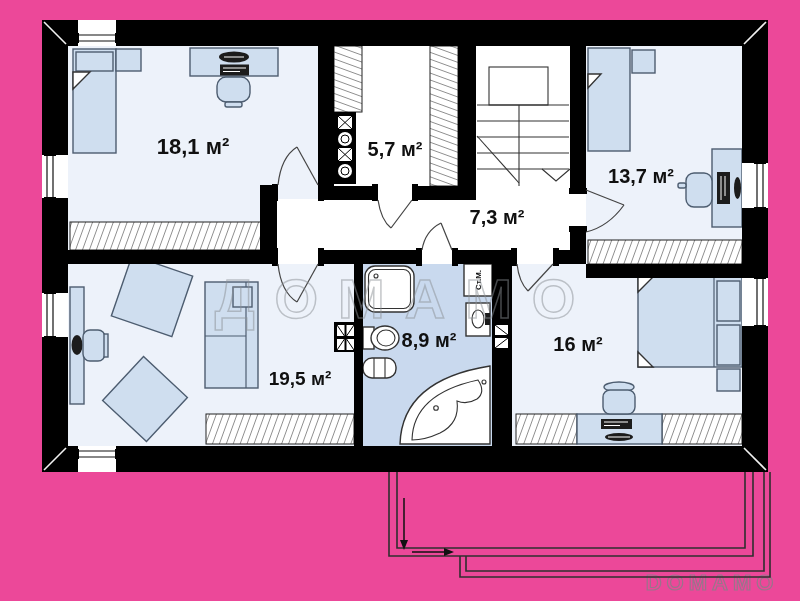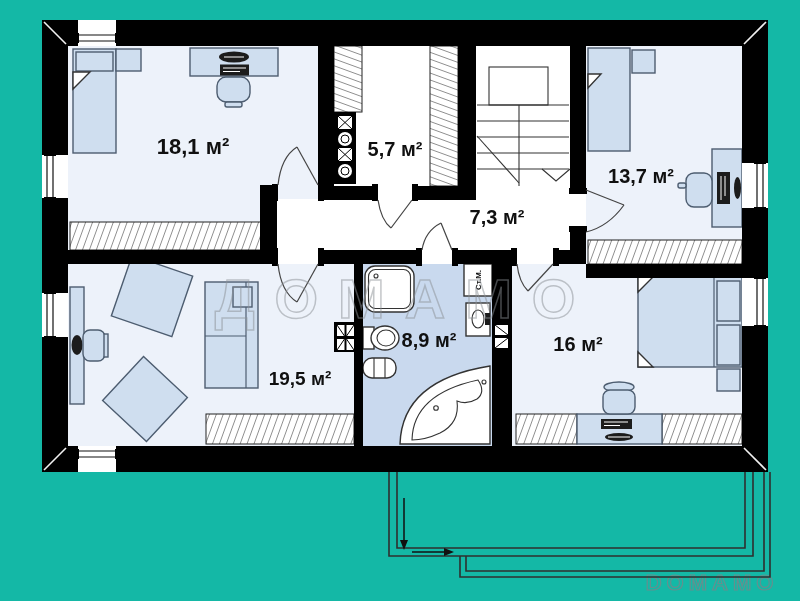--- a/index.html
+++ b/index.html
@@ -1,16 +1,16 @@
 <!DOCTYPE html>
 <html><head>
 <meta charset="utf-8">
 <style>
   html,body{margin:0;padding:0;background:#ffffff;}
-  .page{position:relative;width:800px;height:601px;background:#14b8a6;overflow:hidden;
+  .page{position:relative;width:800px;height:601px;background:#ec4899;overflow:hidden;
         font-family:"Liberation Sans",sans-serif;}
   svg{display:block;}
   .wall{fill:#000000;}
   .cap{fill:#000000;}
   .floor{stroke:none;}
   .furn{fill:#cfdeef;stroke:#4d5d70;stroke-width:1.4;}
   .devd{fill:#1c1c1c;stroke:none;}
   .wline{stroke:#ffffff;stroke-width:1;fill:none;}
   .hatchbox{fill:url(#hatchA);stroke:#222222;stroke-width:1;}
   .hatchboxv{fill:url(#hatchB);stroke:#222222;stroke-width:1;}

